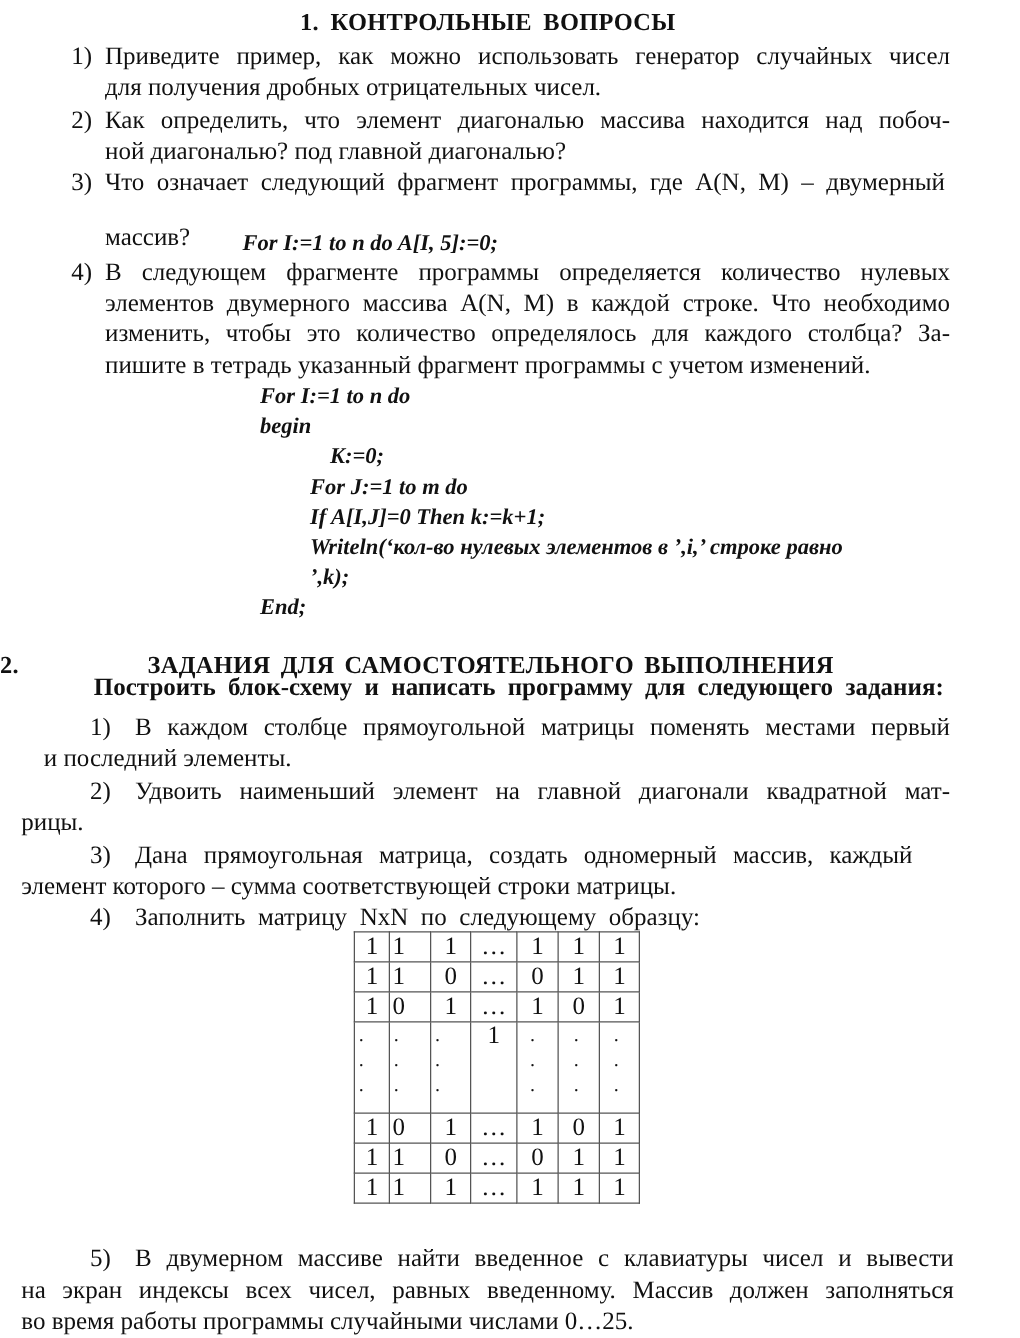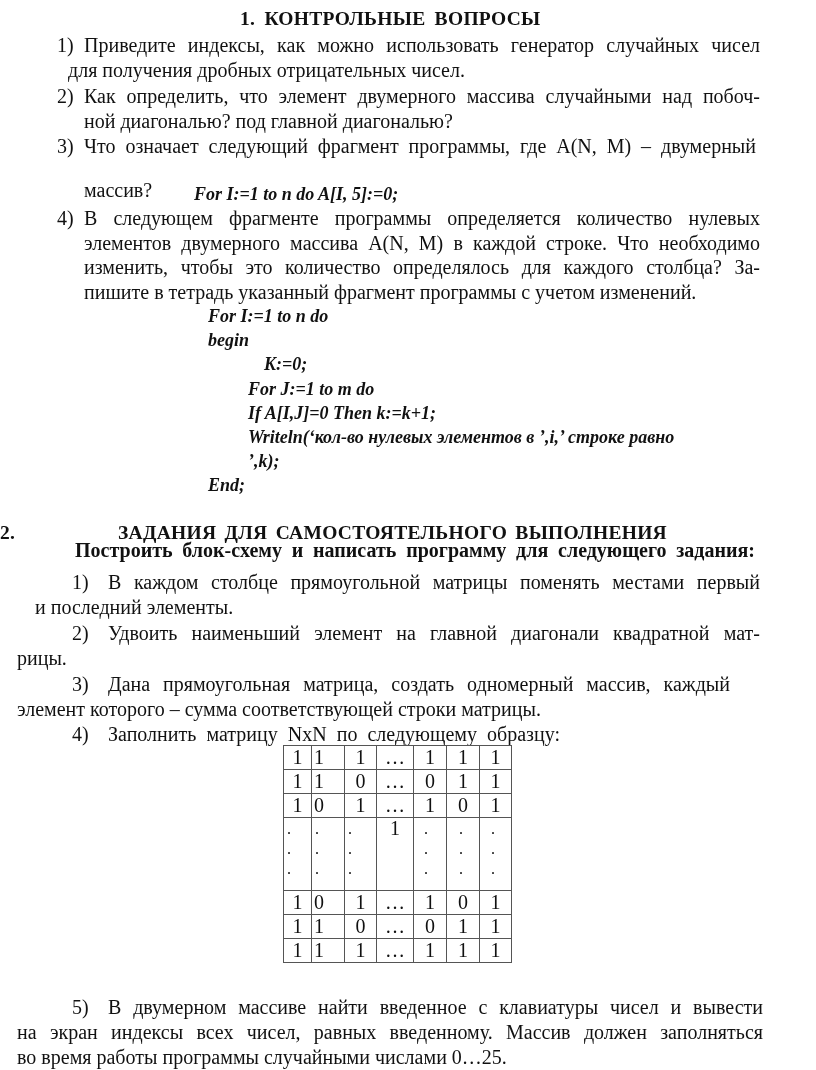--- a/index.html
+++ b/index.html
@@ -17,25 +17,25 @@
   table.matrix td.dots { vertical-align:top; height:72px; position:relative; }
   .dotcol { display:flex; flex-direction:column; align-items:flex-start; padding-left:3px; padding-top:2px; line-height:18px; font-size:16px; }
   .dotcol span { height:20px; }
 </style>
 </head>
 <body>
 
 <div class="ln heading" style="left:240px; top:7px; word-spacing:4px;">1. КОНТРОЛЬНЫЕ  ВОПРОСЫ</div>
 
 <div class="num" style="left:57px; top:33px;">1)</div>
-<div class="ln just" style="left:84px; top:33px; width:676px;">Приведите индексы, как можно использовать генератор случайных чисел</div>
-<div class="ln" style="left:68px; top:58px;">для получения дробных отрицательных чисел.</div>
+<div class="ln just" style="left:84px; top:33px; width:676px;">Приведите пример, как можно использовать генератор случайных чисел</div>
+<div class="ln" style="left:84px; top:58px;">для получения дробных отрицательных чисел.</div>
 
 <div class="num" style="left:57px; top:84px;">2)</div>
-<div class="ln just" style="left:84px; top:84px; width:676px;">Как определить, что элемент двумерного массива случайными над побоч-</div>
+<div class="ln just" style="left:84px; top:84px; width:676px;">Как определить, что элемент диагональю массива находится над побоч-</div>
 <div class="ln" style="left:84px; top:109px;">ной диагональю? под главной диагональю?</div>
 
 <div class="num" style="left:57px; top:134px;">3)</div>
 <div class="ln just" style="left:84px; top:134px; width:672px;">Что означает следующий фрагмент программы, где A(N, M) – двумерный</div>
 <div class="ln" style="left:84px; top:161px;margin-top:17px;">массив?</div>
 <div class="ln code" style="left:194px; top:182px;">For I:=1 to n do A[I, 5]:=0;</div>
 
 <div class="num" style="left:57px; top:206px;">4)</div>
 <div class="ln just" style="left:84px; top:206px; width:676px;">В следующем фрагменте программы определяется количество нулевых</div>
 <div class="ln just" style="left:84px; top:231px; width:676px;">элементов двумерного массива A(N, M) в каждой строке. Что необходимо</div>

